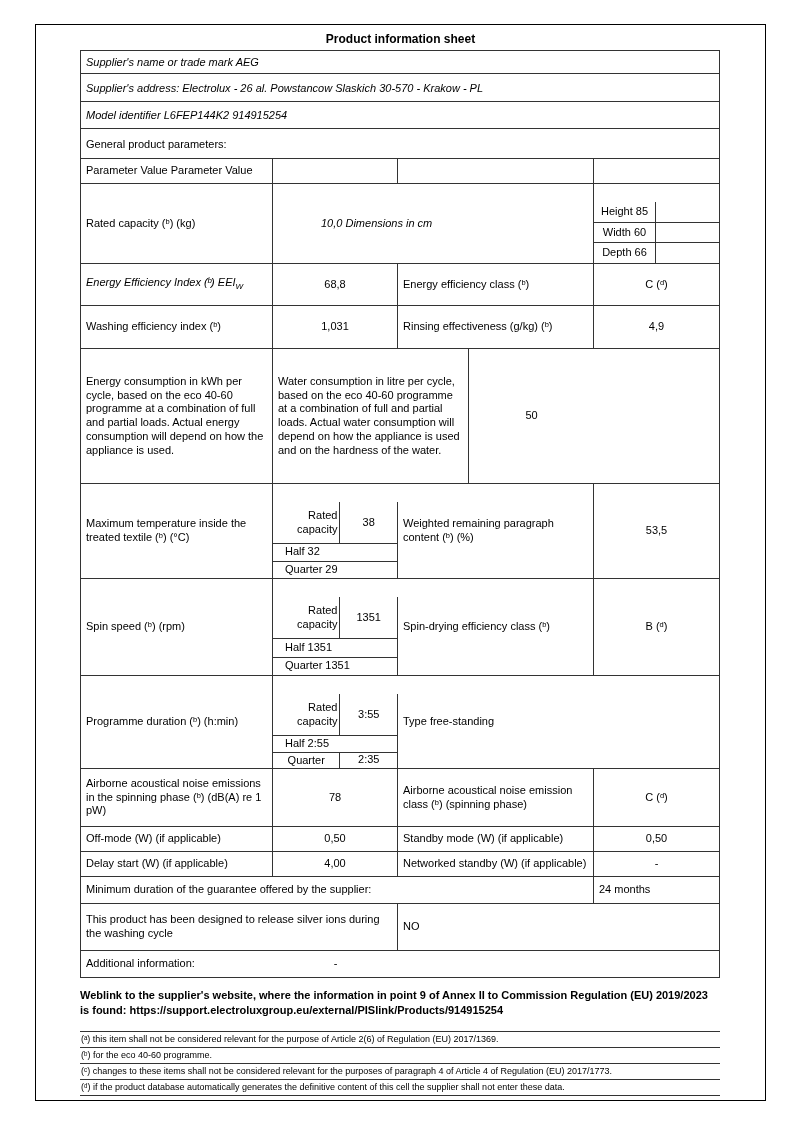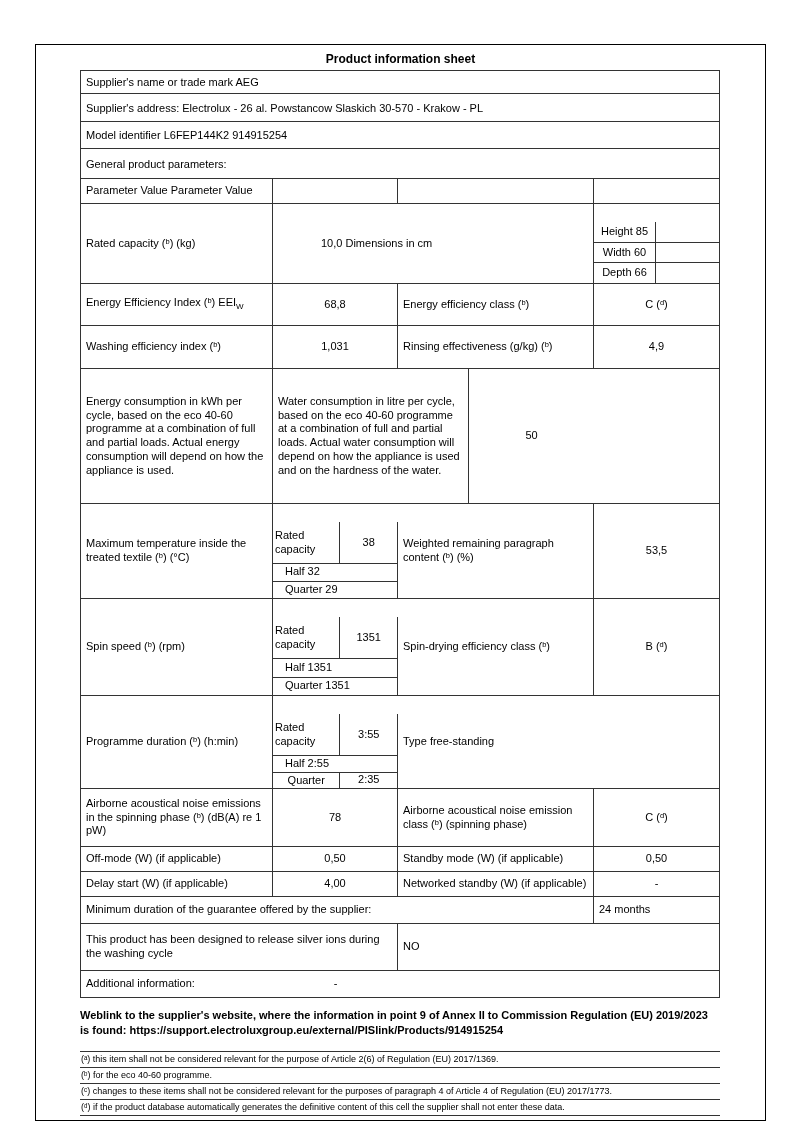--- a/index.html
+++ b/index.html
@@ -2,21 +2,21 @@
 <html><head>
 <meta charset="utf-8">
 <style>
   * { box-sizing: border-box; }
   html, body { margin: 0; padding: 0; }
   body {
     width: 802px; height: 1134px; background: #fff; color: #000;
     font-family: "Liberation Sans", "DejaVu Sans", sans-serif;
     font-size: 11px; position: relative;
   }
-  .frame { position: absolute; left: 35px; top: 44px; width: 731px; height: 1077px; border: 1.5px solid #000; }
+  .frame { position: absolute; left: 35px; top: 24px; width: 731px; height: 1077px; border: 1.5px solid #000; }
   .title { margin-top: 7px; text-align: center; font-weight: 700; font-size: 12px; }
   .doc { width: 640px; margin: 4px 0 0 44px; border: 1px solid #333; }
   .irow { display: flex; align-items: center; border-bottom: 1px solid #333; padding: 0 5px; }
   .trow { display: flex; border-bottom: 1px solid #333; }
   .trow.nb { border-bottom: none; }
   .c { border-right: 1px solid #333; display: flex; align-items: center; padding: 3px 5px; line-height: 1.25; }
   .c.last { border-right: none; }
   .c.val { justify-content: center; text-align: center; padding: 3px 2px; }
   .c1 { width: 192px; }
   .c2 { width: 125px; }
@@ -27,27 +27,27 @@
   .cg1 { width: 513px; }
   .cg2 { width: 125px; align-items: center; }
   .cs1 { width: 317px; }
   .cs2 { width: 321px; }
   .ca1 { width: 192px; border-right: none; }
   .ca2 { width: 125px; border-right: none; justify-content: center; }
   .c.sub { padding: 0; flex-direction: column; align-items: stretch; margin-top: 18px; }
   .srow { display: flex; flex: 1; border-bottom: 1px solid #333; min-height: 0; }
   .srow:last-child { border-bottom: none; }
   .srow.tall { flex: none; height: 42px; }
-  .sk { width: 68px; border-right: 1px solid #333; display: flex; align-items: center; justify-content: center; text-align: left; padding: 2px; line-height: 1.2; }
+  .sk { width: 68px; border-right: 1px solid #333; display: flex; align-items: center; justify-content: center; text-align: right; padding: 2px; line-height: 1.2; }
   .sv { width: 57px; display: flex; align-items: center; justify-content: center; }
   .sfull { width: 100%; display: flex; align-items: center; padding-left: 12px; }
   .dk { width: 62px; border-right: 1px solid #333; display: flex; align-items: center; justify-content: center; padding: 2px; }
   .dv { width: 63px; }
   sub { font-size: 8px; }
-  .t { display: block; }
+  .t { display: block; font-style: italic; }
   .weblink { width: 640px; margin: 10px 0 0 44px; line-height: 1.35; font-weight: bold; }
   .fnblock { width: 640px; margin: 13px 0 0 44px; border-top: 1px solid #333; }
   .fn { font-size: 9px; line-height: 11px; padding: 2px 1px; border-bottom: 1px solid #333; }
 </style>
 </head>
 <body>
 
 <div class="frame">
 
   <div class="title">Product information sheet</div>

